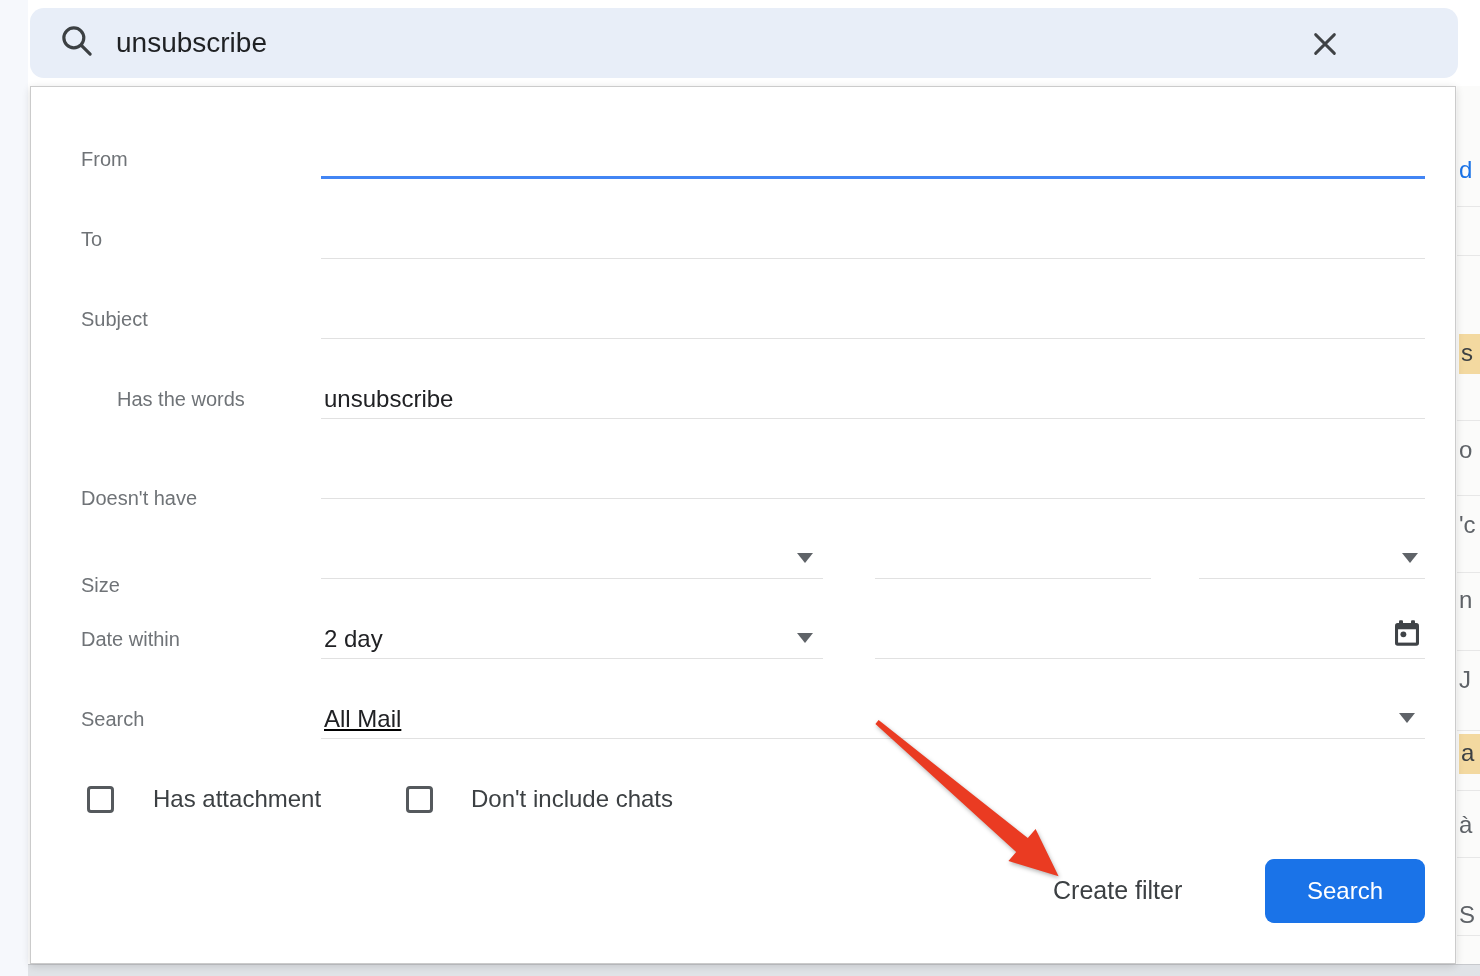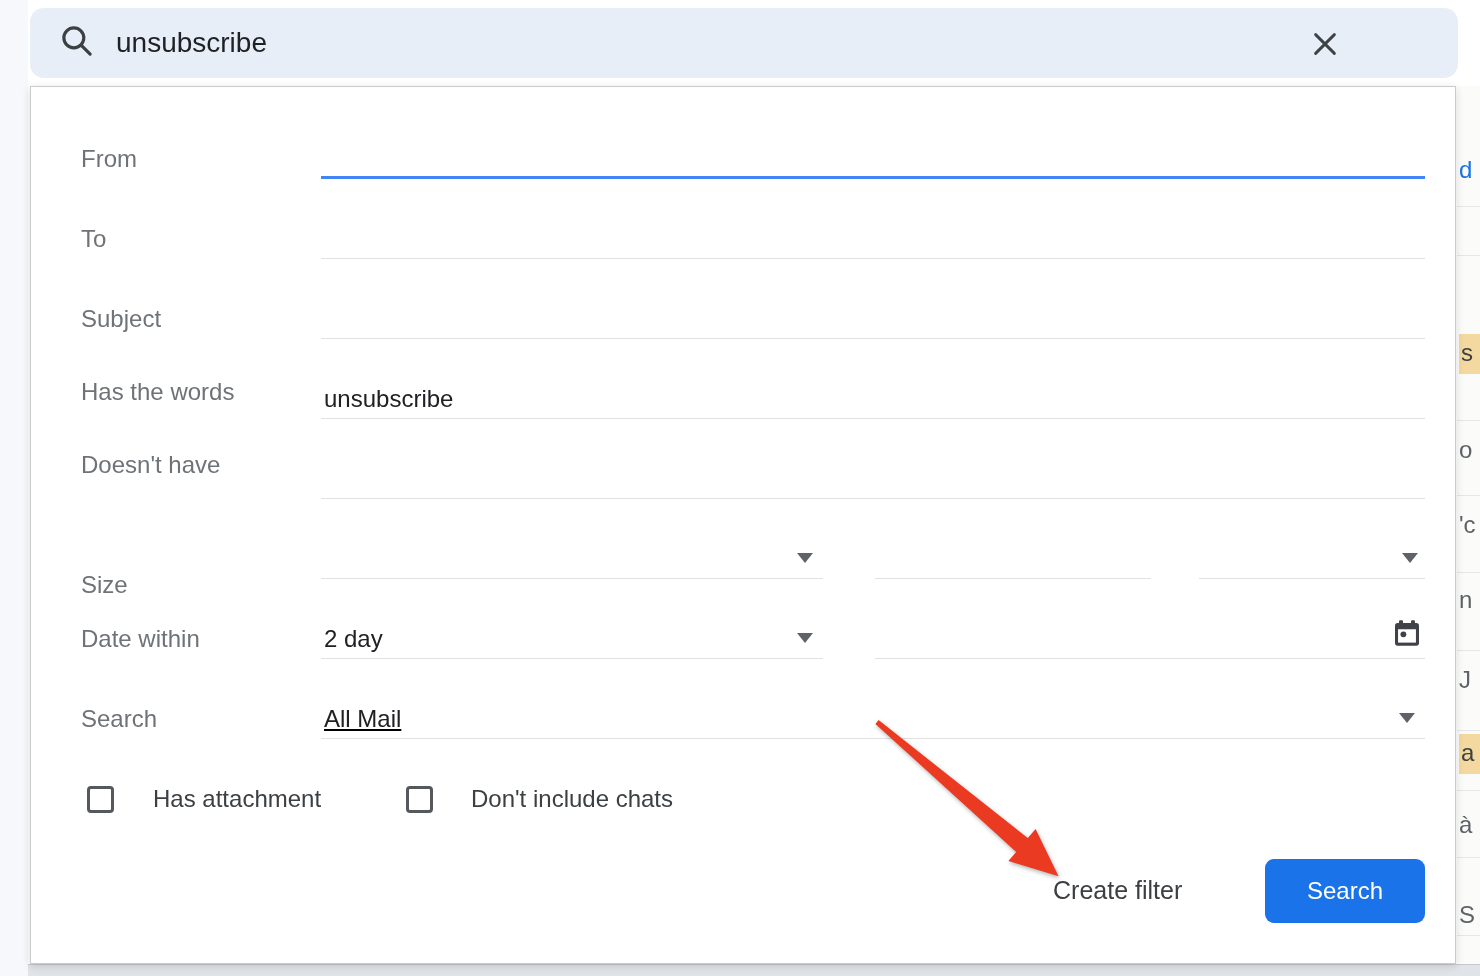--- a/index.html
+++ b/index.html
@@ -21,21 +21,21 @@
                 background:#e8eef8; border-radius:14px; display:flex; align-items:center; }
   .search-bar .magnifier { margin-left:28px; flex:0 0 auto; }
   .search-query { margin-left:20px; font-size:28px; color:#1f2124; cursor:text; }
   .close-btn { position:absolute; left:1278px; top:19px; width:34px; height:34px;
                display:flex; align-items:center; justify-content:center; cursor:pointer; }
 
   
   .panel { position:absolute; left:30px; top:86px; width:1426px; height:878px;
            background:#ffffff; border:1px solid #cbcbcb;
            box-shadow:0 2px 8px rgba(0,0,0,.14); }
-  .row-label { position:absolute; left:50px; font-size:24px; line-height:26px; color:#6f7377; }
+  .row-label { position:absolute; left:50px; font-size:20px; line-height:26px; color:#6f7377; }
   .field { position:absolute; height:40px; cursor:text; }
   .field .val { font-size:24px; color:#202124; line-height:40px; padding-left:3px; white-space:nowrap; }
   .uline { position:absolute; height:1px; background:#e1e1e1; }
   .uline.focused { height:3px; background:#4285f4; }
   .dd { cursor:pointer; }
   .dd-arrow { position:absolute; width:0; height:0;
               border-left:8px solid transparent; border-right:8px solid transparent;
               border-top:10px solid #5f6368; }
   .cal-icon { position:absolute; cursor:pointer; }
   .checkbox { position:absolute; width:27px; height:27px; border:3px solid #55595d;
@@ -107,27 +107,27 @@
       <div class="val"></div>
     </div>
     <div class="uline" style="left:290px; top:171px; width:1104px;"></div>
 
     <div class="row-label" style="top:219px;">Subject</div>
     <div class="field" style="left:290px; top:212px; width:1104px;">
       <div class="val"></div>
     </div>
     <div class="uline" style="left:290px; top:251px; width:1104px;"></div>
 
-    <div class="row-label" style="top:292px;">Has the words</div>
+    <div class="row-label" style="top:299px;margin-left:36px;">Has the words</div>
     <div class="field" style="left:290px; top:292px; width:1104px;">
       <div class="val">unsubscribe</div>
     </div>
     <div class="uline" style="left:290px; top:331px; width:1104px;"></div>
 
-    <div class="row-label" style="top:365px;">Doesn't have</div>
+    <div class="row-label" style="top:398px;">Doesn't have</div>
     <div class="field" style="left:290px; top:372px; width:1104px;">
       <div class="val"></div>
     </div>
     <div class="uline" style="left:290px; top:411px; width:1104px;"></div>
 
     <div class="row-label" style="top:459px;margin-top:26px;">Size</div>
     <span class="dd-arrow" style="left:766px; top:466px;"></span>
     <div class="uline" style="left:290px; top:491px; width:502px;"></div>
 
     <div class="field" style="left:844px; top:452px; width:276px;">

